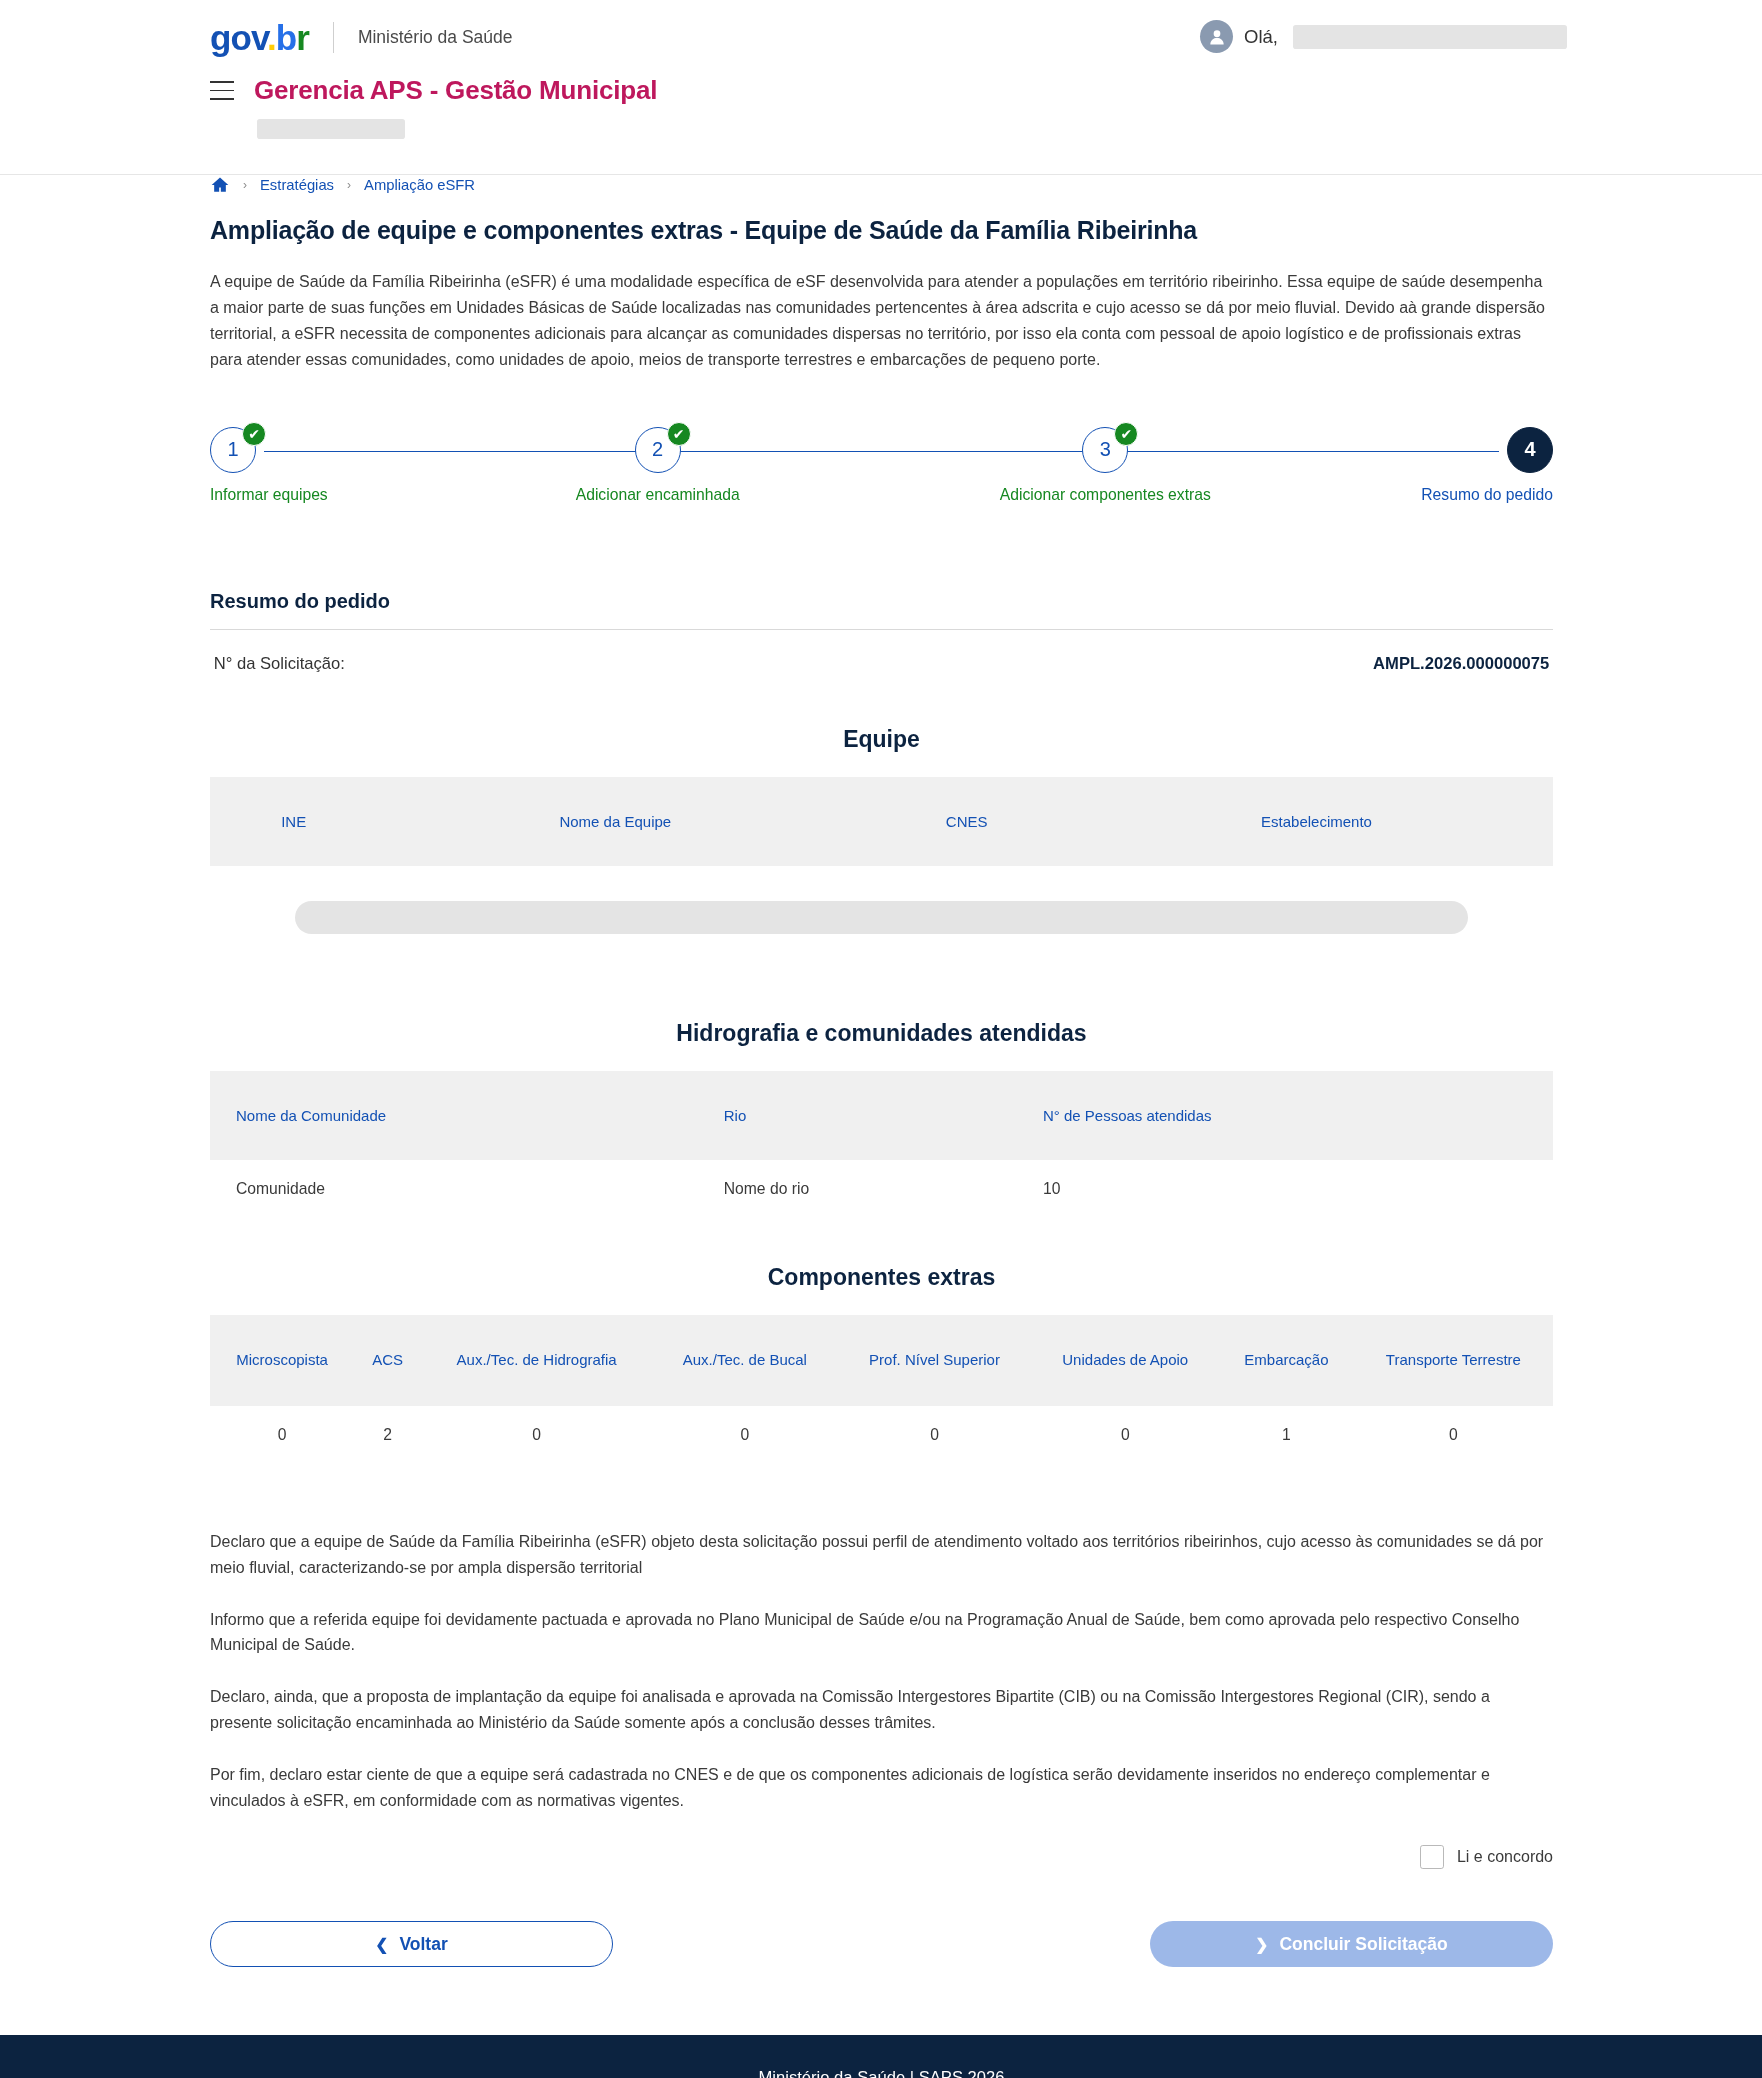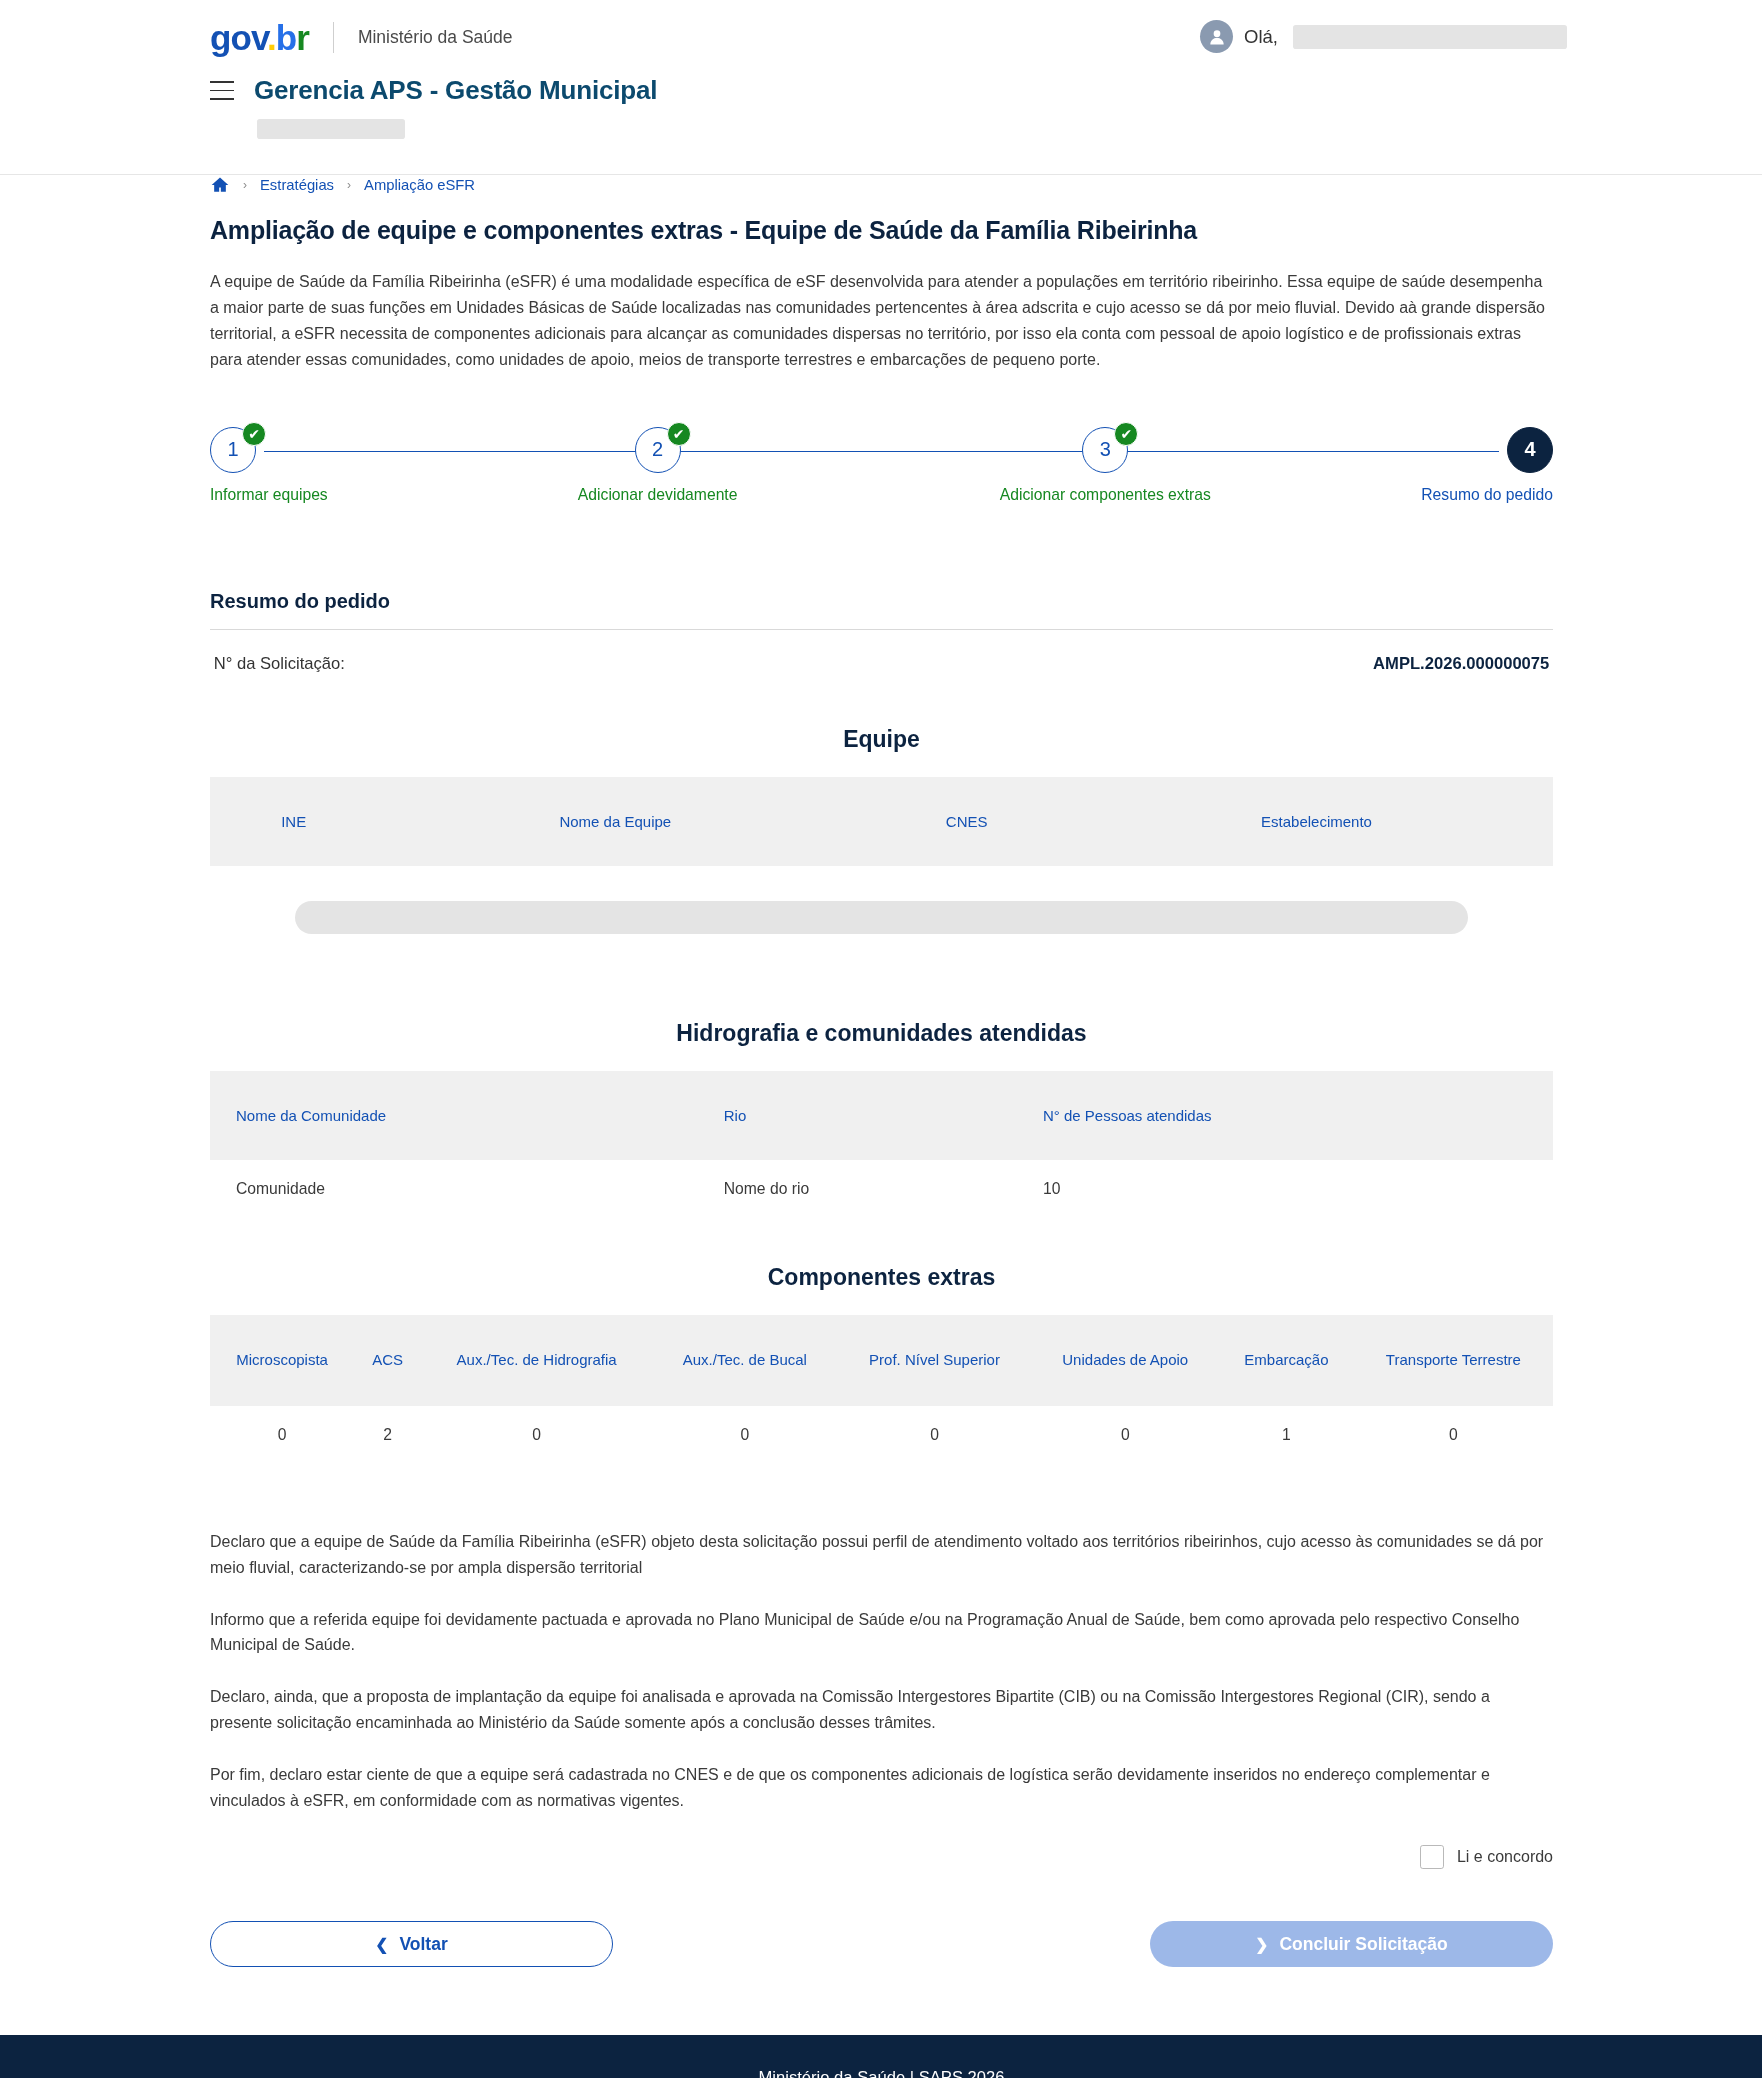--- a/index.html
+++ b/index.html
@@ -86,21 +86,21 @@
   }
   .hamburger {
     width: 24px; height: 18.5px;
     display: flex; flex-direction: column; justify-content: space-between;
     cursor: pointer;
   }
   .hamburger span { display:block; height: 1.8px; background: #333; width: 100%; }
   .app-title {
     font-size: 26px;
     font-weight: 700;
-    color: #0c4a6e;
+    color: #be185d;
     letter-spacing: -0.2px;
     white-space: nowrap;
   }
   .redacted-sub { width: 148px; height: 20px; margin-left: 257px; margin-top: 13px; }
 
   .breadcrumb {
     display: flex;
     align-items: center;
     gap: 13px;
     margin-left: 210px;
@@ -377,21 +377,21 @@
             <span>1</span>
             <span class="step-check">✔</span>
           </div>
           <div class="step-label">Informar equipes</div>
         </div>
         <div class="step">
           <div class="step-circle">
             <span>2</span>
             <span class="step-check">✔</span>
           </div>
-          <div class="step-label">Adicionar devidamente</div>
+          <div class="step-label">Adicionar encaminhada</div>
         </div>
         <div class="step">
           <div class="step-circle">
             <span>3</span>
             <span class="step-check">✔</span>
           </div>
           <div class="step-label">Adicionar componentes extras</div>
         </div>
         <div class="step current">
           <div class="step-circle">

